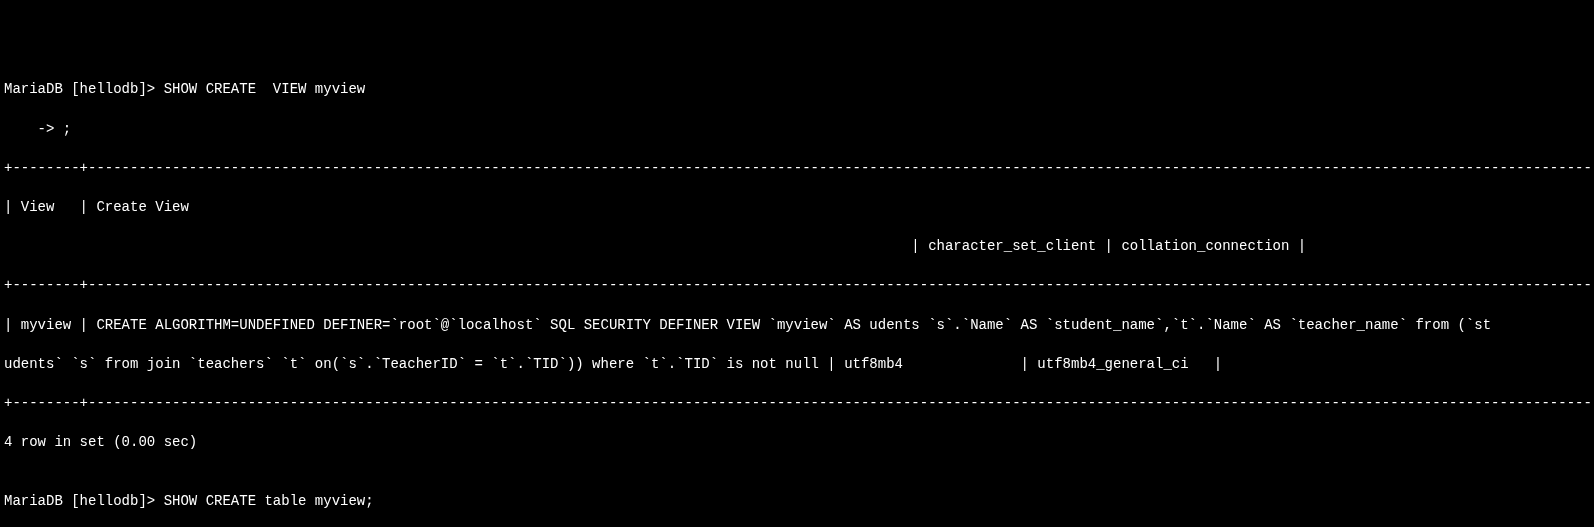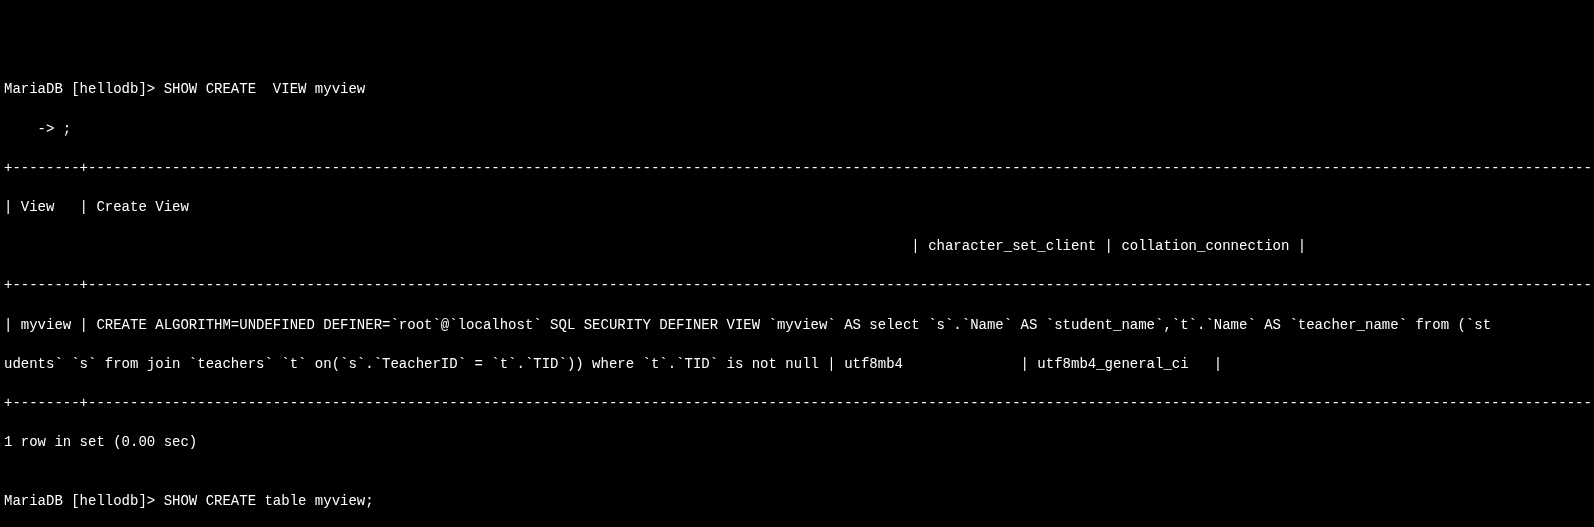--- a/index.html
+++ b/index.html
@@ -27,24 +27,24 @@
 <body>
 
 
 
 <div class="terminal-line">MariaDB [hellodb]&gt; SHOW CREATE  VIEW myview</div>
 <div class="terminal-line">    -&gt; ;</div>
 <div class="terminal-line">+--------+-----------------------------------------------------------------------------------------------------------------------------------------------------------------------------------------------------------------------------------------------------------+----------------------+----------------------+</div>
 <div class="terminal-line">| View   | Create View</div>
 <div class="terminal-line">                                                                                                            | character_set_client | collation_connection |</div>
 <div class="terminal-line">+--------+-----------------------------------------------------------------------------------------------------------------------------------------------------------------------------------------------------------------------------------------------------------+----------------------+----------------------+</div>
-<div class="terminal-line">| myview | CREATE ALGORITHM=UNDEFINED DEFINER=`root`@`localhost` SQL SECURITY DEFINER VIEW `myview` AS select `s`.`Name` AS `student_name`,`t`.`Name` AS `teacher_name` from (`st</div>
+<div class="terminal-line">| myview | CREATE ALGORITHM=UNDEFINED DEFINER=`root`@`localhost` SQL SECURITY DEFINER VIEW `myview` AS udents `s`.`Name` AS `student_name`,`t`.`Name` AS `teacher_name` from (`st</div>
 <div class="terminal-line">udents` `s` from join `teachers` `t` on(`s`.`TeacherID` = `t`.`TID`)) where `t`.`TID` is not null | utf8mb4              | utf8mb4_general_ci   |</div>
 <div class="terminal-line">+--------+-----------------------------------------------------------------------------------------------------------------------------------------------------------------------------------------------------------------------------------------------------------+----------------------+----------------------+</div>
-<div class="terminal-line">1 row in set (0.00 sec)</div>
+<div class="terminal-line">4 row in set (0.00 sec)</div>
 <div class="terminal-line"></div>
 <div class="terminal-line">MariaDB [hellodb]&gt; SHOW CREATE table myview;</div>
 
 
 
 
 
 
 
 

